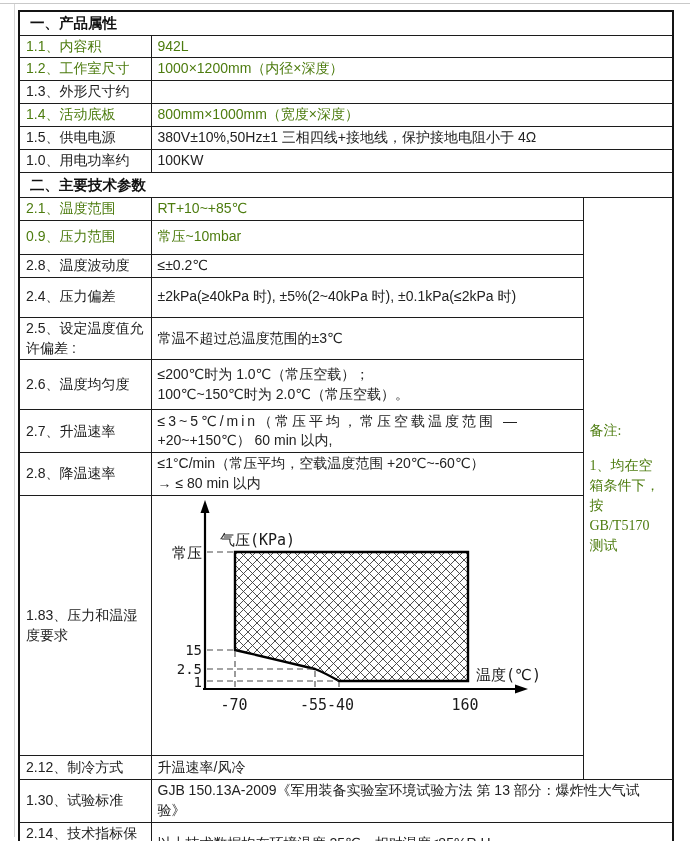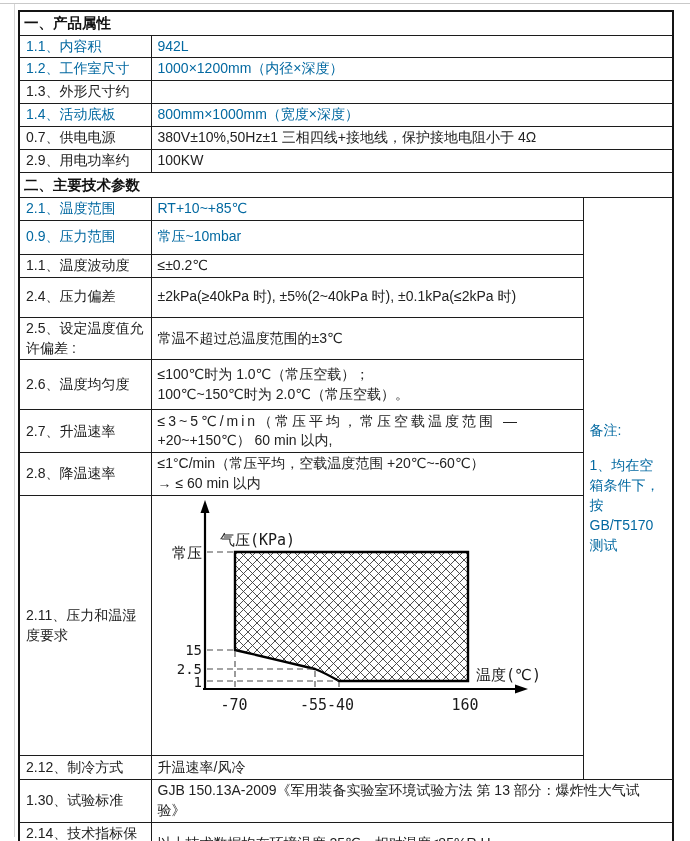--- a/index.html
+++ b/index.html
@@ -15,26 +15,26 @@
     position:absolute; left:18px; top:10px; width:654px;
     border-collapse:collapse; table-layout:fixed;
     border:2px solid #141414;
   }
   table.spec td {
     border:1px solid #1c1c1c;
     font-size:14px; line-height:1.42;
     padding:1px 6px; vertical-align:middle; overflow:hidden;
     word-break:break-all;
   }
-  tr.sec td { font-weight:bold; font-size:14.5px; padding-left:4px; color:#111; }
+  tr.sec td { font-weight:bold; font-size:14.5px; padding-left:10px; color:#111; }
   td.lbl { padding-left:7px; font-size:13.5px; }
-  tr.muted td { color:#0369a1; }
+  tr.muted td { color:#4d7c0f; }
   td.vtop { vertical-align:top; padding-top:3px; }
   .spread { letter-spacing:3px; }
-  td.remark-cell { vertical-align:top; padding-top:180px; font-size:13.5px; line-height:19px; color:#2a2a2a; }
+  td.remark-cell { vertical-align:top; padding-top:180px; font-size:13.5px; line-height:19px; color:#2a2a2a;font-family:Liberation Serif, serif; }
   .remark-note { margin-top:15px; }
   td.chart-cell { padding:0; vertical-align:top; }
   svg text { font-family:"DejaVu Sans Mono","DejaVu Sans","Liberation Sans",sans-serif; fill:#1a1a1a; }
 </style>
 </head>
 <body>
 
 <div class="topline"></div>
 <div class="leftline"></div>
 
@@ -59,25 +59,25 @@
   </tr>
   <tr style="height:22px">
     <td class="lbl">1.3、外形尺寸约</td>
     <td colspan="2"></td>
   </tr>
   <tr class="muted" style="height:22px">
     <td class="lbl">1.4、活动底板</td>
     <td colspan="2">800mm×1000mm（宽度×深度）</td>
   </tr>
   <tr style="height:23px">
-    <td class="lbl">0.7、供电电源</td>
+    <td class="lbl">1.5、供电电源</td>
     <td colspan="2">380V±10%,50Hz±1 三相四线+接地线，保护接地电阻小于 4Ω</td>
   </tr>
   <tr style="height:22px">
-    <td class="lbl">2.9、用电功率约</td>
+    <td class="lbl">1.0、用电功率约</td>
     <td colspan="2">100KW</td>
   </tr>
 
   <tr class="sec" style="height:25px">
     <td colspan="3">二、主要技术参数</td>
   </tr>
   <tr class="muted" style="height:21px">
     <td class="lbl">2.1、温度范围</td>
     <td>RT+10~+85℃</td>
     <td rowspan="10" class="remark-cell">
@@ -89,54 +89,54 @@
         <div>GB/T5170</div>
         <div>测试</div>
       </div>
     </td>
   </tr>
   <tr class="muted" style="height:34px">
     <td class="lbl vtop">0.9、压力范围</td>
     <td class="vtop">常压~10mbar</td>
   </tr>
   <tr style="height:22px">
-    <td class="lbl">1.1、温度波动度</td>
+    <td class="lbl">2.8、温度波动度</td>
     <td>≤±0.2℃</td>
   </tr>
   <tr style="height:40px">
     <td class="lbl vtop">2.4、压力偏差</td>
     <td class="vtop">±2kPa(≥40kPa 时), ±5%(2~40kPa 时), ±0.1kPa(≤2kPa 时)</td>
   </tr>
   <tr style="height:40px">
     <td class="lbl vtop">2.5、设定温度值允许偏差 :</td>
     <td class="vtop">常温不超过总温度范围的±3℃</td>
   </tr>
   <tr style="height:50px">
     <td class="lbl vtop">2.6、温度均匀度</td>
     <td class="vtop">
-      <div>≤100℃时为 1.0℃（常压空载）；</div>
+      <div>≤200℃时为 1.0℃（常压空载）；</div>
       <div>100℃~150℃时为 2.0℃（常压空载）。</div>
     </td>
   </tr>
   <tr style="height:43px">
     <td class="lbl vtop">2.7、升温速率</td>
     <td class="vtop">
       <div class="spread">≤3~5℃/min（常压平均，常压空载温度范围 —</div>
       <div>+20~+150℃）  60  min 以内,</div>
     </td>
   </tr>
   <tr style="height:41px">
     <td class="lbl vtop">2.8、降温速率</td>
     <td class="vtop">
       <div>≤1°C/min（常压平均，空载温度范围 +20℃~-60℃）</div>
-      <div>→  ≤  60  min 以内</div>
+      <div>→  ≤  80  min 以内</div>
     </td>
   </tr>
   <tr style="height:253px">
-    <td class="lbl">2.11、压力和温湿度要求</td>
+    <td class="lbl">1.83、压力和温湿度要求</td>
     <td class="chart-cell">
       <svg width="430" height="251" viewBox="0 0 430 251">
         <defs>
           <pattern id="hx" patternUnits="userSpaceOnUse" width="9" height="9">
             <path d="M0 0 L9 9 M9 0 L0 9" stroke="#3c3c3c" stroke-width="0.9" fill="none"></path>
           </pattern>
         </defs>
 
         <path d="M77 55 L310 55 L310 184 L181 184 Q166 175.5 157 172 Q116 162 77 153 Z" fill="url(#hx)" stroke="#000" stroke-width="2.4"></path>
 

